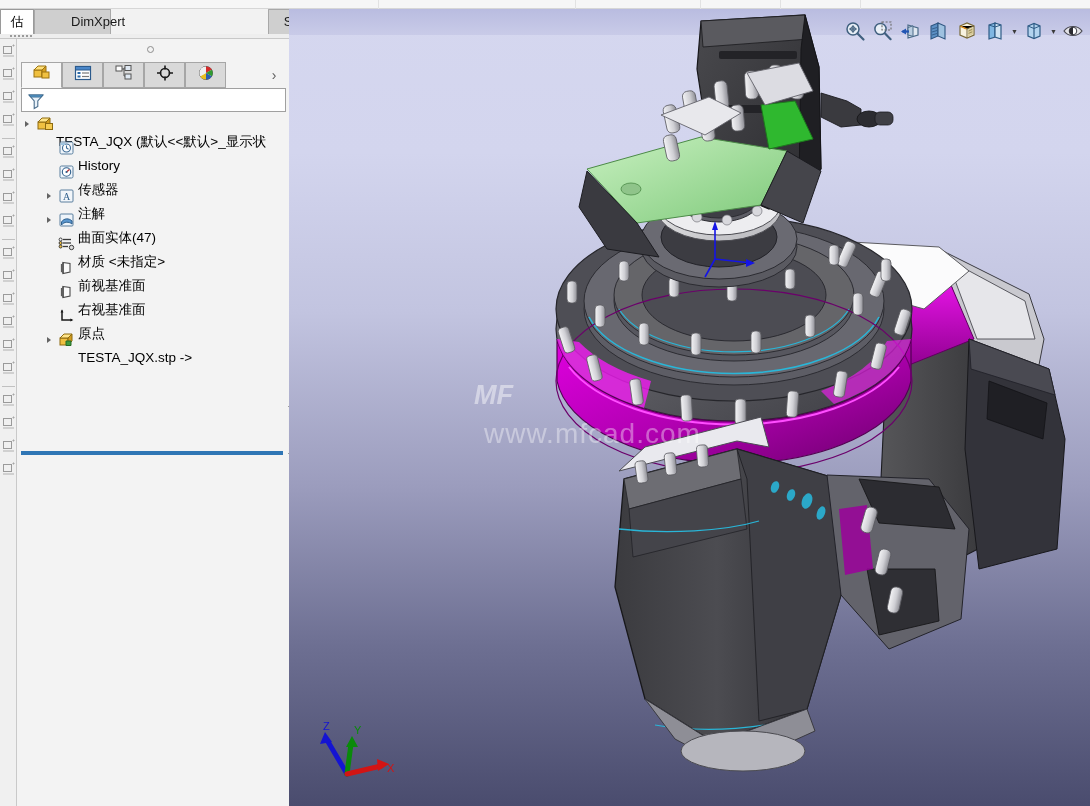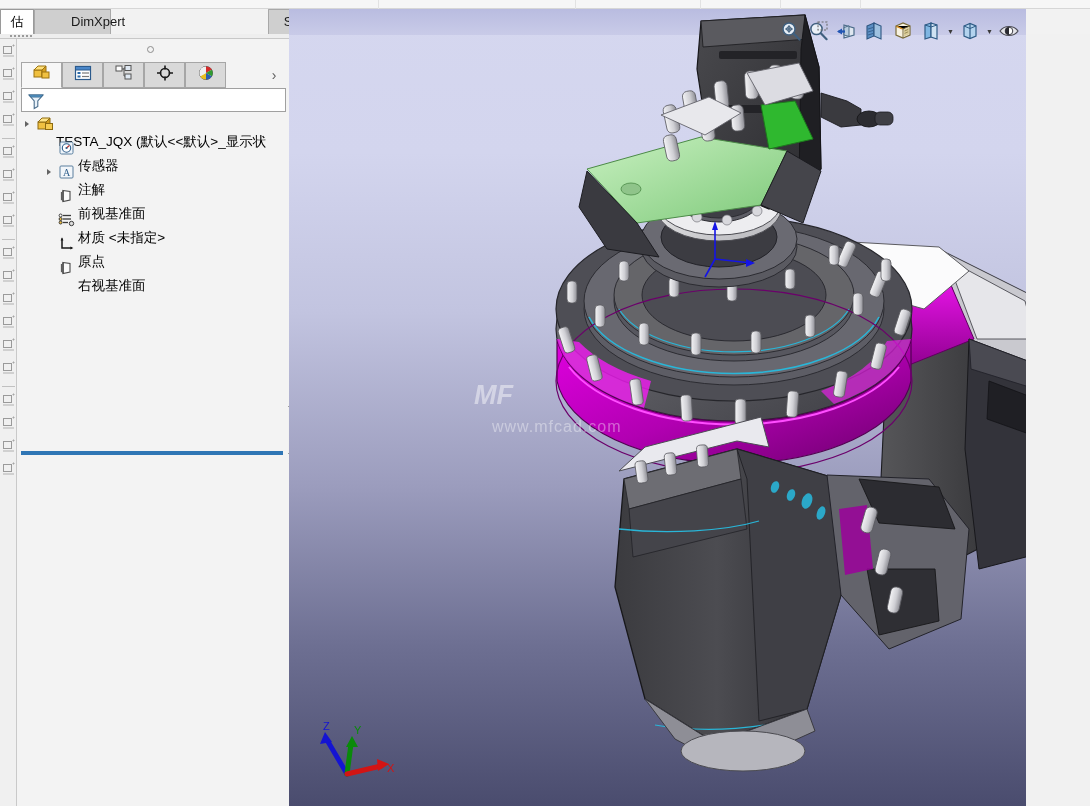--- a/index.html
+++ b/index.html
@@ -75,42 +75,42 @@
 
   
   #splitter { position:absolute; left:289px; top:39px; width:10px; height:767px;
     background:#eceaf0; border-left:1px solid #b9b9b9; border-right:1px solid #b9b9b9; }
   #splitter-grip { position:absolute; left:288px; top:406px; width:12px; height:48px;
     background:#f1f1f1; border:1px solid #9c9c9c; border-left:none; border-radius:0 3px 3px 0; }
   #splitter-dot { position:absolute; left:292px; top:427px; width:6px; height:6px;
     border:1px solid #a0a0a0; border-radius:50%; background:#e8e8e8; }
 
   
-  #viewport { position:absolute; left:289px; top:9px; width:737px; height:797px;
+  #viewport { position:absolute; left:289px; top:9px; width:801px; height:797px;
     background:linear-gradient(to bottom,#d5d7ef 0%,#d3d5ee 18%,#c2c4e0 38%,#9b9cbd 60%,#6d6f92 80%,#4a4c6e 100%);
     overflow:hidden; }
   #vp-cover { position:absolute; left:0; top:0; width:801px; height:26px;
     background:linear-gradient(to bottom,#b9bce0,#c9cbe8); }
 
   
   #hud { position:absolute; right:4px; top:8px; height:28px; display:flex;
     align-items:center; gap:2px; }
   .hbtn { width:26px; height:26px; display:flex; align-items:center; justify-content:center; }
   .hcar { width:9px; height:26px; display:flex; align-items:center; justify-content:center;
     font-size:7px; color:#3a3a3a; }
 
   
   #wm { position:absolute; left:185px; top:365px; width:330px; height:75px;
     pointer-events:none; }
   #wm-cn { position:absolute; left:52px; top:0; font-size:40px; color:#ffffff;
     opacity:.40; font-family:"DejaVu Sans",sans-serif; letter-spacing:3px;
     font-weight:bold; }
   #wm-mf { position:absolute; left:0; top:6px; font-size:27px; color:#ffffff;
     opacity:.45; font-weight:bold; font-style:italic; }
-  #wm-url { position:absolute; left:18px; top:44px; font-size:16px; color:#ffffff;
+  #wm-url { position:absolute; left:10px; top:44px; font-size:28px; color:#ffffff;
     opacity:.38; letter-spacing:1px;text-align:right; }
 
   
   #triad { position:absolute; left:20px; bottom:18px; width:90px; height:70px; }
 
   
   #model { position:absolute; left:180px; top:0px; width:620px; height:797px; }
 </style>
 </head>
 <body>
@@ -348,49 +348,61 @@
           </svg>
         </span>
      <span class="tlabel">TESTA_JQX  (默认&lt;&lt;默认&gt;_显示状</span>
       </div>
       <div class="trow">
         <span style="width:22px;flex:0 0 22px"></span>
      <span class="texp"></span>
      <span class="ticon">
           <svg width="18" height="16" viewBox="0 0 18 16">
      <rect x="2" y="2" width="13" height="12" rx="1.5" fill="#eef4fa" stroke="#5a7f9e" stroke-width="1"></rect>
+     <circle cx="8.5" cy="8" r="4" fill="#fff" stroke="#3c6a95" stroke-width="1.1"></circle>
+     <path d="M8.5 5.4 v2.6 l2 1.3" stroke="#3c6a95" stroke-width="1.1" fill="none"></path>
+     <path d="M3 3 h4 v2 h-4 z" fill="#9fc4e0"></path>
+          </svg>
+        </span>
+     <span class="tlabel">History</span>
+      </div>
+      <div class="trow">
+        <span style="width:22px;flex:0 0 22px"></span>
+     <span class="texp"></span>
+     <span class="ticon">
+          <svg width="18" height="16" viewBox="0 0 18 16">
+     <rect x="2" y="2" width="13" height="12" rx="1.5" fill="#eef4fa" stroke="#5a7f9e" stroke-width="1"></rect>
      <circle cx="8.5" cy="8" r="4.2" fill="#fff" stroke="#2f5f8c" stroke-width="1.1"></circle>
      <path d="M8.5 8 L11.4 5.6" stroke="#c03030" stroke-width="1.3"></path>
      <circle cx="8.5" cy="8" r="1.1" fill="#2f5f8c"></circle>
           </svg>
         </span>
      <span class="tlabel">传感器</span>
       </div>
       <div class="trow">
         <span style="width:22px;flex:0 0 22px"></span>
      <span class="texp has"></span>
      <span class="ticon">
           <svg width="18" height="16" viewBox="0 0 18 16">
      <rect x="2" y="2" width="13" height="12" rx="1" fill="#f2f6fa" stroke="#5a7f9e" stroke-width="1"></rect>
      <text x="8.5" y="12" font-size="10" text-anchor="middle" fill="#2f5f8c" font-family="'Liberation Serif',serif">A</text>
           </svg>
         </span>
      <span class="tlabel">注解</span>
       </div>
       <div class="trow">
         <span style="width:22px;flex:0 0 22px"></span>
-     <span class="texp"></span>
-     <span class="ticon">
-          <svg width="18" height="16" viewBox="0 0 18 16">
-     <path d="M5 2.5 L12 3.5 L12 12 L5 13.5 Z" fill="#fafafa" stroke="#4a4a4a" stroke-width="1.1"></path>
-     <path d="M5 2.5 L5 13.5" stroke="#4a4a4a" stroke-width="1.4"></path>
-     <path d="M3.4 4 L3.4 12.2" stroke="#4a4a4a" stroke-width="1"></path>
-          </svg>
-        </span>
-     <span class="tlabel">前视基准面</span>
+     <span class="texp has"></span>
+     <span class="ticon">
+          <svg width="18" height="16" viewBox="0 0 18 16">
+     <rect x="2" y="2" width="13" height="12" rx="1" fill="#eef4fa" stroke="#5a7f9e" stroke-width="1"></rect>
+     <path d="M3.5 10 C6 6 11 6 14 9 L14 12 C11 9.5 6 9.5 3.5 13 Z" fill="#5b97cf" stroke="#2f5f8c" stroke-width="1"></path>
+          </svg>
+        </span>
+     <span class="tlabel">曲面实体(47)</span>
       </div>
       <div class="trow">
         <span style="width:22px;flex:0 0 22px"></span>
      <span class="texp"></span>
      <span class="ticon">
           <svg width="18" height="16" viewBox="0 0 18 16">
      <g stroke="#3a3a3a" stroke-width="1.3" fill="none">
        <path d="M5 3.5 h8"></path>
               <path d="M5 7 h8"></path>
               <path d="M5 10.5 h5"></path>
@@ -401,38 +413,63 @@
      <circle cx="13.5" cy="11.5" r="2.2" fill="#ddd" stroke="#3a3a3a" stroke-width="1"></circle>
           </svg>
         </span>
      <span class="tlabel">材质 &lt;未指定&gt;</span>
       </div>
       <div class="trow">
         <span style="width:22px;flex:0 0 22px"></span>
      <span class="texp"></span>
      <span class="ticon">
           <svg width="18" height="16" viewBox="0 0 18 16">
+     <path d="M5 2.5 L12 3.5 L12 12 L5 13.5 Z" fill="#fafafa" stroke="#4a4a4a" stroke-width="1.1"></path>
+     <path d="M5 2.5 L5 13.5" stroke="#4a4a4a" stroke-width="1.4"></path>
+     <path d="M3.4 4 L3.4 12.2" stroke="#4a4a4a" stroke-width="1"></path>
+          </svg>
+        </span>
+     <span class="tlabel">前视基准面</span>
+      </div>
+      <div class="trow">
+        <span style="width:22px;flex:0 0 22px"></span>
+     <span class="texp"></span>
+     <span class="ticon">
+          <svg width="18" height="16" viewBox="0 0 18 16">
+     <path d="M5 2.5 L12 3.5 L12 12 L5 13.5 Z" fill="#fafafa" stroke="#4a4a4a" stroke-width="1.1"></path>
+     <path d="M5 2.5 L5 13.5" stroke="#4a4a4a" stroke-width="1.4"></path>
+     <path d="M3.4 4 L3.4 12.2" stroke="#4a4a4a" stroke-width="1"></path>
+          </svg>
+        </span>
+     <span class="tlabel">右视基准面</span>
+      </div>
+      <div class="trow">
+        <span style="width:22px;flex:0 0 22px"></span>
+     <span class="texp"></span>
+     <span class="ticon">
+          <svg width="18" height="16" viewBox="0 0 18 16">
      <path d="M4 2.5 L4 12 L14 12" fill="none" stroke="#1a1a1a" stroke-width="1.5"></path>
      <polygon points="4,1.2 2.6,4.4 5.4,4.4" fill="#1a1a1a"></polygon>
      <polygon points="15.4,12 12.4,10.6 12.4,13.4" fill="#1a1a1a"></polygon>
           </svg>
         </span>
      <span class="tlabel">原点</span>
       </div>
       <div class="trow">
         <span style="width:22px;flex:0 0 22px"></span>
-     <span class="texp"></span>
-     <span class="ticon">
-          <svg width="18" height="16" viewBox="0 0 18 16">
-     <path d="M5 2.5 L12 3.5 L12 12 L5 13.5 Z" fill="#fafafa" stroke="#4a4a4a" stroke-width="1.1"></path>
-     <path d="M5 2.5 L5 13.5" stroke="#4a4a4a" stroke-width="1.4"></path>
-     <path d="M3.4 4 L3.4 12.2" stroke="#4a4a4a" stroke-width="1"></path>
-          </svg>
-        </span>
-     <span class="tlabel">右视基准面</span>
+     <span class="texp has"></span>
+     <span class="ticon">
+          <svg width="18" height="16" viewBox="0 0 18 16">
+     <rect x="2" y="6" width="8" height="7" fill="#f0c040" stroke="#8d6a10" stroke-width="1"></rect>
+     <path d="M2 6 L6 2 L14 2 L10 6 Z" fill="#ffe488" stroke="#8d6a10" stroke-width="1"></path>
+     <path d="M10 6 L14 2 L14 9 L10 13 Z" fill="#d19c1e" stroke="#8d6a10" stroke-width="1"></path>
+     <path d="M8 9 L13 9 L13 13.5 L8 13.5 Z" fill="#3f9b3f" stroke="#246b24" stroke-width="1"></path>
+          </svg>
+        </span>
+     <span class="tlabel">TESTA_JQX.stp -&gt;</span>
       </div>
     </div>
 
   <div id="rollback"></div>
   <div id="fm-lower"></div>
 </div>
 
 <div id="splitter"></div>
 <div id="splitter-grip"></div>
 <div id="splitter-dot"></div>

